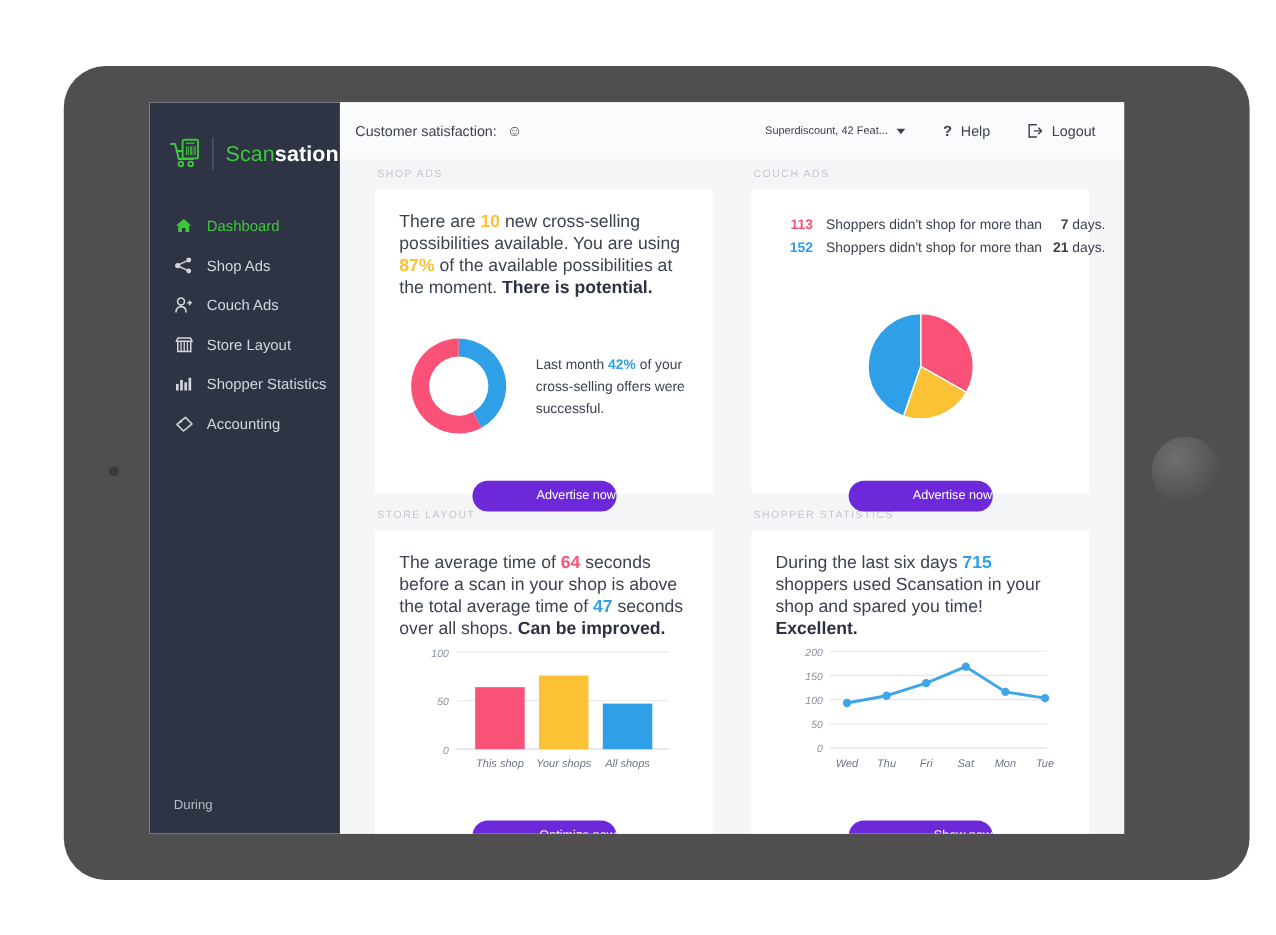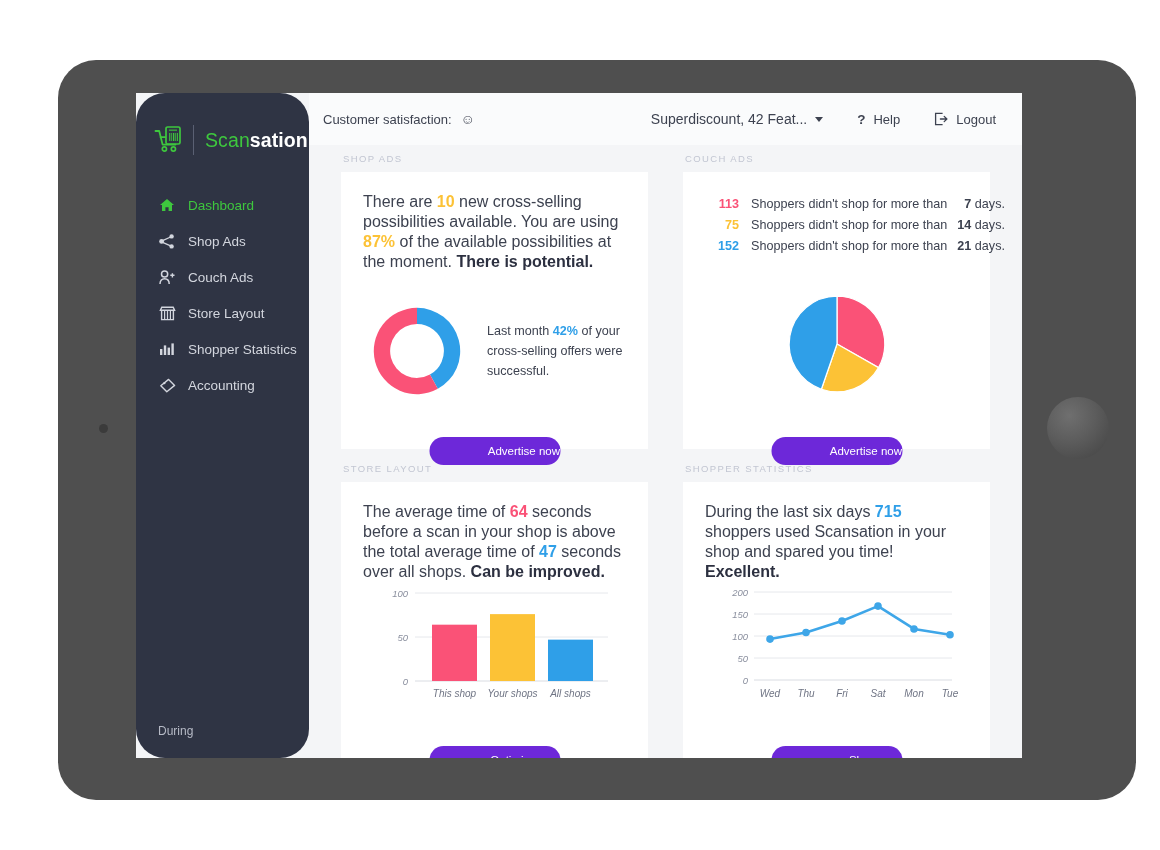--- a/index.html
+++ b/index.html
@@ -54,21 +54,20 @@
   }
 
   
   .sidebar {
     width: 173px;
     flex: 0 0 173px;
     background: #2f3444;
     display: flex;
     flex-direction: column;
     position: relative;
-    border-radius: 29px;
   }
   .logo {
     display: flex;
     align-items: center;
     padding: 22px 0 0 18px;
     height: 72px;
   }
   .logo-cart { width: 30px; height: 30px; flex: 0 0 30px; }
   .logo-divider {
     width: 1px;
@@ -142,21 +141,21 @@
   }
   .topbar-right {
     margin-left: auto;
     display: flex;
     align-items: center;
   }
   .store-select {
     display: flex;
     align-items: center;
     cursor: pointer;
-    font-size: 14px;
+    font-size: 10px;
   }
   .caret {
     margin-left: 8px;
     width: 0; height: 0;
     border-left: 4.5px solid transparent;
     border-right: 4.5px solid transparent;
     border-top: 5px solid #3d4250;
   }
   .topbar-link {
     display: flex;
@@ -416,21 +415,20 @@
 
             <button class="cta">Advertise now</button>
           </div>
         </div>
 
         <div class="panel">
           <div class="panel-title">Couch Ads</div>
           <div class="card">
             <div class="couch-stats">
               <div class="couch-line"><span class="couch-num hl-pink">113</span><span>Shoppers didn't shop for more than</span>&nbsp;&nbsp;<span class="couch-days">7</span> <span>days.</span></div>
-              <div class="couch-line"><span class="couch-num hl-amber">75</span><span>Shoppers didn't shop for more than</span>&nbsp;&nbsp;<span class="couch-days">14</span> <span>days.</span></div>
               <div class="couch-line"><span class="couch-num hl-blue">152</span><span>Shoppers didn't shop for more than</span>&nbsp;&nbsp;<span class="couch-days">21</span> <span>days.</span></div>
             </div>
 
             <div class="chart-row">
               <div class="pie-wrap">
                 <svg class="svg-chart" width="104" height="104" viewBox="0 0 100 100">
 
                   <path d="M50 50 L50.00 4.00 A46 46 0 0 1 89.98 72.75 Z" fill="#fa5277" stroke="#ffffff" stroke-width="1.2"></path>
                   <path d="M50 50 L89.98 72.75 A46 46 0 0 1 34.98 93.48 Z" fill="#fcc236" stroke="#ffffff" stroke-width="1.2"></path>
                   <path d="M50 50 L34.98 93.48 A46 46 0 0 1 50.00 4.00 Z" fill="#2f9fe8" stroke="#ffffff" stroke-width="1.2"></path>

